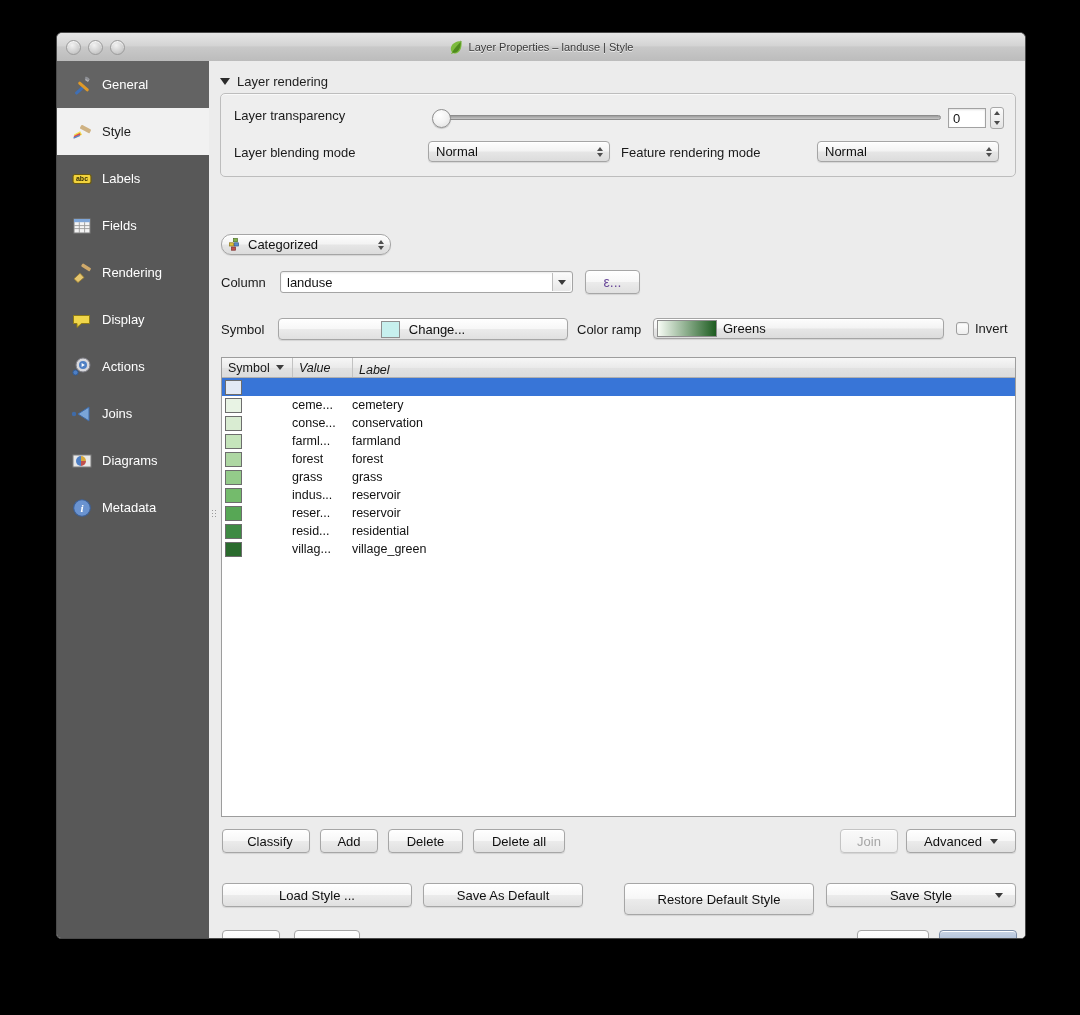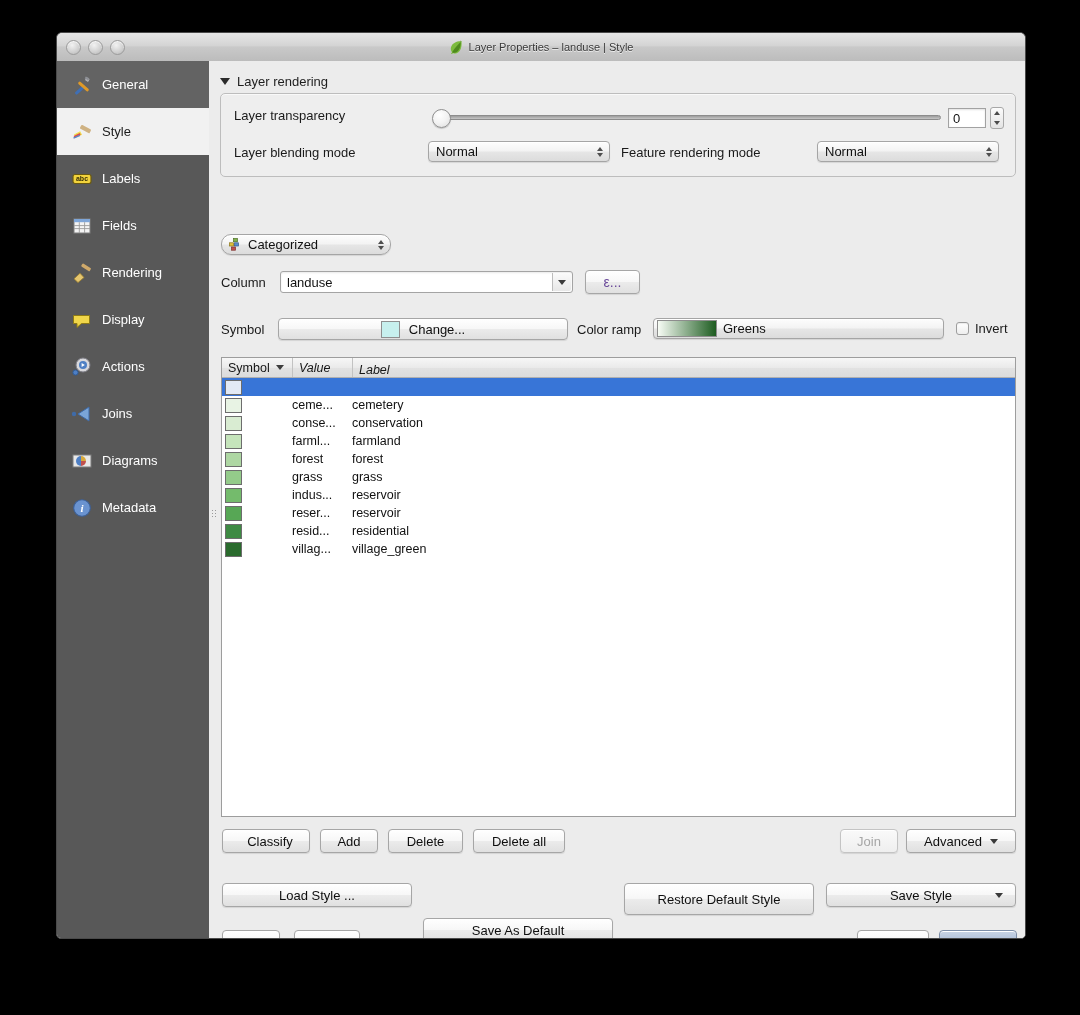--- a/index.html
+++ b/index.html
@@ -688,21 +688,21 @@
         <div class="btn abs" style="left:168px; top:768px; width:75px; height:24px;">Delete</div>
         <div class="btn abs" style="left:253px; top:768px; width:92px; height:24px;">Delete all</div>
 
         <div class="btn disabled abs" style="left:620px; top:768px; width:58px; height:24px;">Join</div>
         <div class="btn abs" style="left:686px; top:768px; width:110px; height:24px; gap:8px;">
           <span>Advanced</span>
           <span class="tri-down"></span>
         </div>
 
         <div class="btn abs" style="left:2px; top:822px; width:190px; height:24px;">Load Style ...</div>
-        <div class="btn abs" style="left:203px; top:822px; width:190px; height:24px;margin-top:35px;">Save As Default</div>
+        <div class="btn abs" style="left:203px; top:822px; width:160px; height:24px;">Save As Default</div>
         <div class="btn abs" style="left:404px; top:822px; width:190px; height:32px;">Restore Default Style</div>
         <div class="btn abs" style="left:606px; top:822px; width:190px; height:24px;">
           <span>Save Style</span>
           <span class="tri-down abs" style="right:12px; top:9px;"></span>
         </div>
 
         <div class="btn abs" style="left:2px; top:869px; width:58px; height:24px;">Help</div>
         <div class="btn abs" style="left:74px; top:869px; width:66px; height:24px;">Apply</div>
         <div class="btn abs" style="left:637px; top:869px; width:72px; height:24px;">Cancel</div>
         <div class="btn default abs" style="left:719px; top:869px; width:78px; height:24px;">OK</div>

